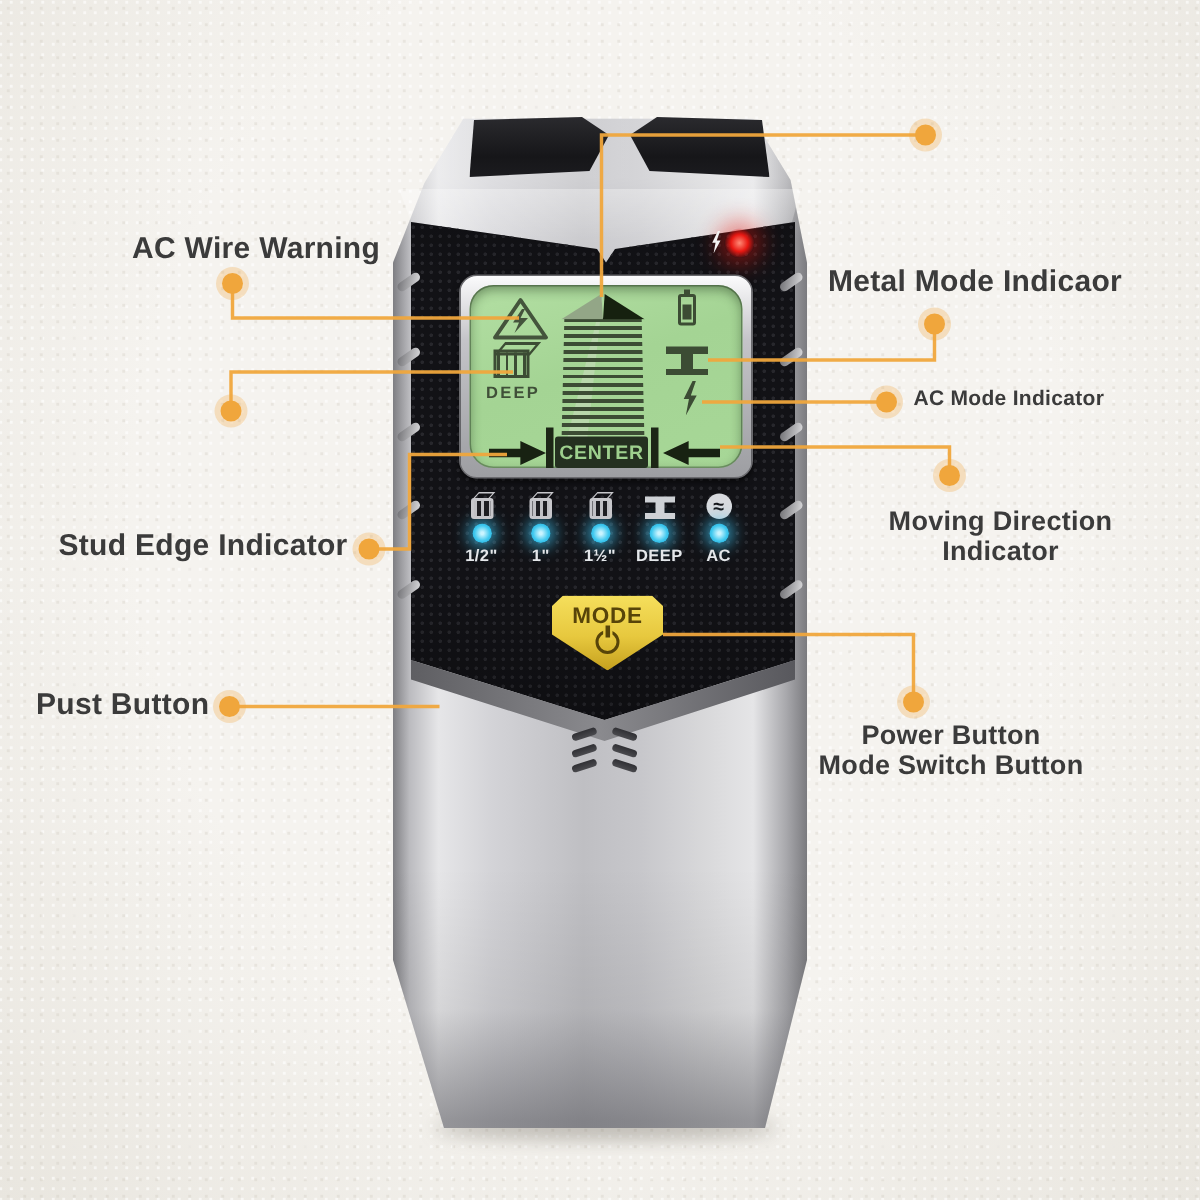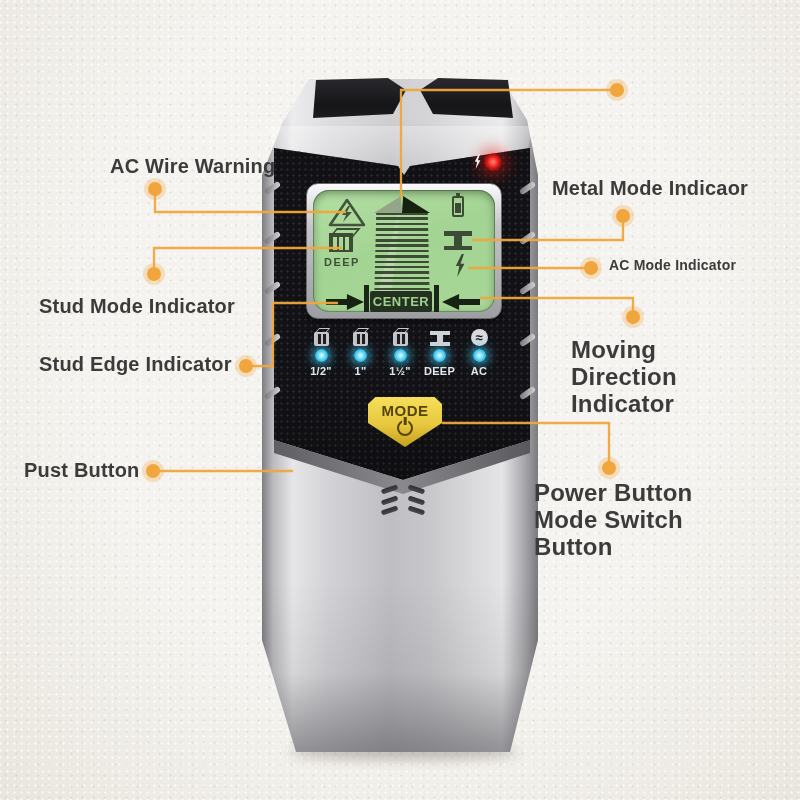--- a/index.html
+++ b/index.html
@@ -10,21 +10,21 @@
       radial-gradient(rgba(200,194,182,.28) 1px, transparent 1.3px),
       radial-gradient(rgba(255,255,255,.6) 1px, transparent 1.2px),
       radial-gradient(ellipse at 50% 42%, #f5f3ef 55%, #e9e6df 100%);
     background-size:11px 11px, 7px 7px, 100% 100%;
     background-position:0 0, 4px 5px, 0 0;}
   .abs{position:absolute;}
   
   .label{position:absolute;color:var(--label-text,#3b3b3b);font-weight:bold;
     font-size:20px;letter-spacing:.2px;white-space:nowrap;}
   .label.small{font-size:14px;}
-  .label.center2{white-space:normal;line-height:1.12;font-size:24px;}
+  .label.center2{text-align:center;white-space:normal;line-height:1.12;font-size:18px;}
   .label.center2 span{display:block;}
   
   .callouts{position:absolute;left:0;top:0;pointer-events:none;}
   .callouts polyline{fill:none;stroke:var(--accent,#F0A63C);stroke-width:2.3;opacity:.95;}
   .callouts circle.dot{fill:var(--accent,#F0A63C);}
   .callouts circle.halo{fill:var(--accent,#F0A63C);opacity:.28;}
   
   .dev-shadow{left:290px;top:744px;width:228px;height:16px;border-radius:50%;
     background:rgba(110,105,95,.4);filter:blur(6px);}
   .device{left:262px;top:78px;width:276px;height:676px;}
@@ -267,22 +267,21 @@
         <circle class="dot" cx="623" cy="216" r="7"></circle>
       <circle class="halo" cx="591" cy="268" r="11"></circle>
         <circle class="dot" cx="591" cy="268" r="7"></circle>
       <circle class="halo" cx="633" cy="317" r="11"></circle>
         <circle class="dot" cx="633" cy="317" r="7"></circle>
       <circle class="halo" cx="609" cy="468" r="11"></circle>
         <circle class="dot" cx="609" cy="468" r="7"></circle>
     </g>
   </svg>
 
-  <div class="label" style="left:110px;top:155px">AC Wire Warning</div>
-  <div class="label" style="left:39px;top:295px">Stud Mode Indicator</div>
+  <div class="label" style="left:88px;top:155px">AC Wire Warning</div>
   <div class="label" style="left:39px;top:353px">Stud Edge Indicator</div>
   <div class="label" style="left:24px;top:459px">Pust Button</div>
   <div class="label" style="left:552px;top:177px">Metal Mode Indicaor</div>
   <div class="label small" style="left:609px;top:257px">AC Mode Indicator</div>
   <div class="label center2" style="left:571px;top:337px;width:192px">
     <span>Moving Direction</span>
     <span>Indicator</span>
   </div>
   <div class="label center2" style="left:534px;top:480px;width:200px">
     <span>Power Button</span>

